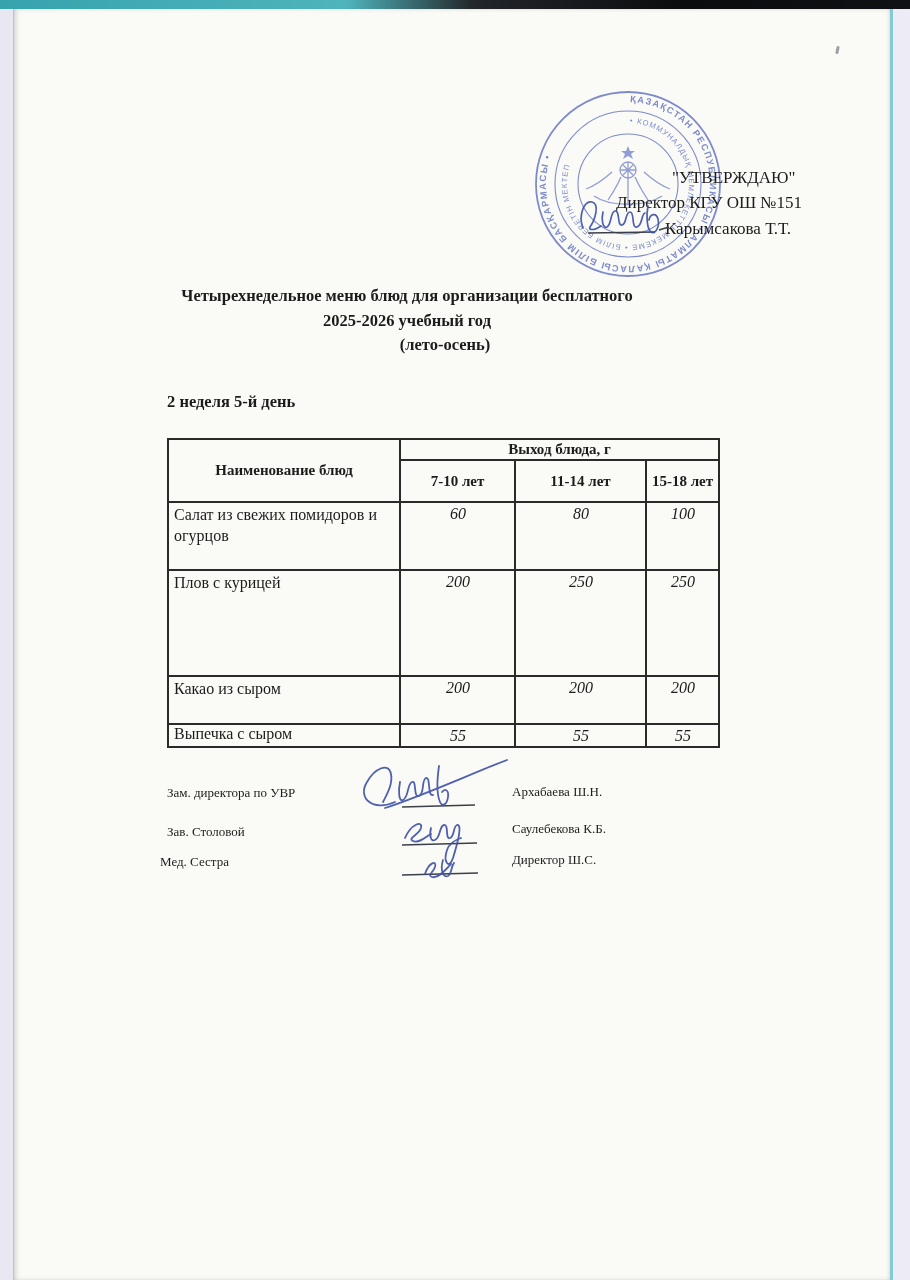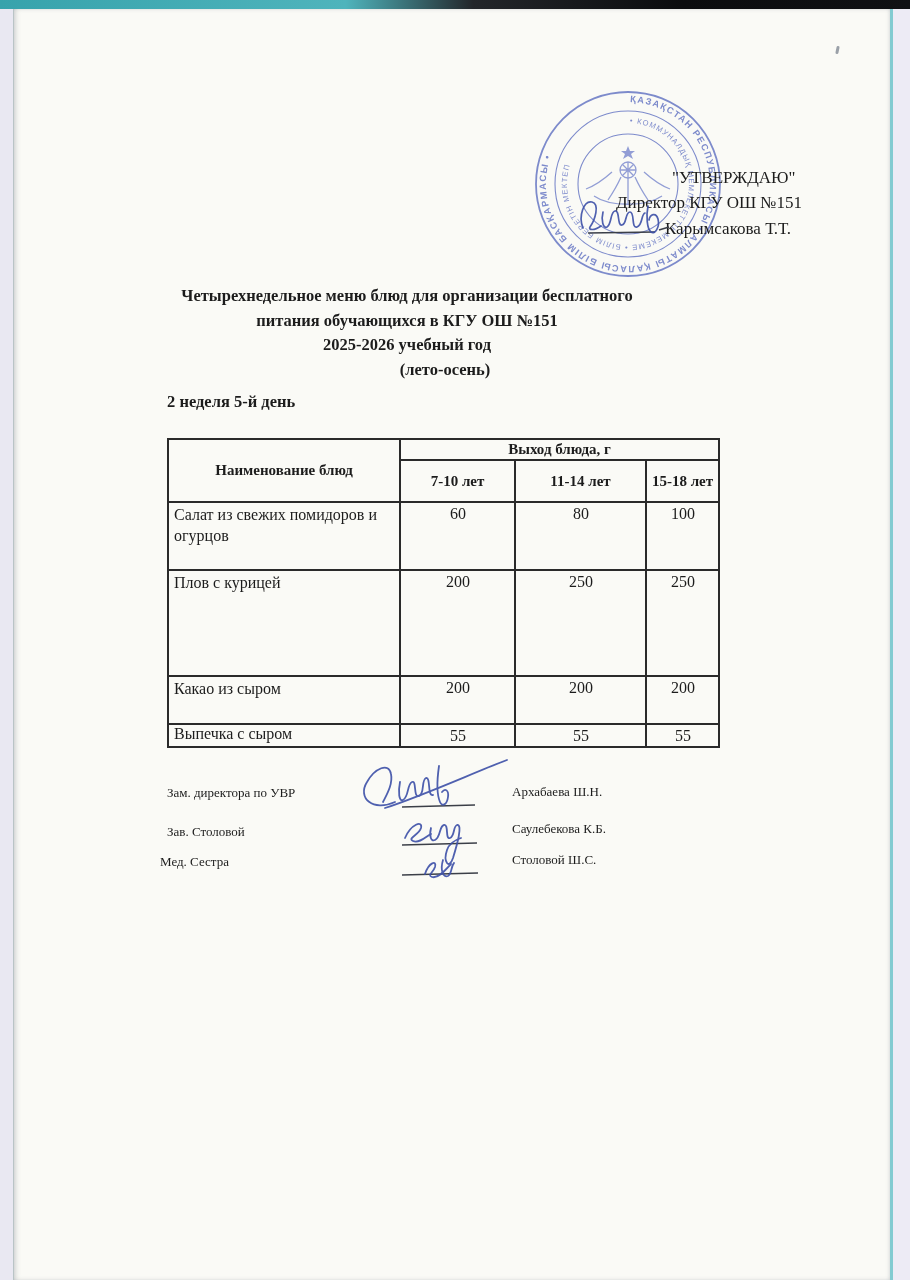--- a/index.html
+++ b/index.html
@@ -34,21 +34,21 @@
     border-collapse:collapse;table-layout:fixed;
     font-size:16px;
   }
   table.menu td,table.menu th{
     border:2px solid #2a2a2a;
     padding:1px 4px 0 5px;
     vertical-align:top;
     overflow:hidden;
   }
   table.menu th{font-size:15px;font-weight:bold;vertical-align:middle;padding:0 2px;}
-  table.menu .num{text-align:center;padding-top:2px;}
+  table.menu .num{text-align:center;padding-top:2px;font-style:italic;}
   table.menu .dish{text-align:left;line-height:21px;}
   tr.hdr-group th{height:19px;}
   tr.hdr-ages th{height:40px;}
   tr.row-0 td{height:64px;border-radius:13px;}
   tr.row-1 td{height:102px;border-radius:7px;}
   tr.row-2 td{height:44px;}
   tr.row-3 td{height:19px;}
   tr.row-3 td.dish{line-height:18px;padding-top:0;}
   .sig-role,.sig-name{font-size:13px;line-height:20px;white-space:nowrap;}
   .speck{position:absolute;width:3px;height:8px;background:#9aa0a8;border-radius:2px;transform:rotate(12deg);}
@@ -102,21 +102,20 @@
     <path d="M 84,42 L 94,39" stroke="#3b3f48" stroke-width="1.4" fill="none"></path>
     <g stroke="#3d50a8" stroke-width="1.7" fill="none" stroke-linecap="round" opacity="0.9">
       <path d="M 8,40 C 3,28 9,12 17,14 C 25,16 20,32 15,39 C 13,42 19,43 26,38"></path>
       <path d="M 28,24 C 26,32 28,41 32,39 C 37,36 35,24 40,23 C 45,22 42,38 47,37 C 52,36 50,24 55,24 C 60,24 56,41 62,39 C 68,37 66,26 70,25"></path>
       <path d="M 73,18 C 71,28 72,41 76,44 C 80,47 85,39 83,31 C 81,24 75,26 74,32"></path>
     </g>
   </svg>
 
   <div class="abs" style="left:167px;top:284px;width:480px;">
     <div class="title-line">Четырехнедельное меню блюд для организации бесплатного</div>
-    <div class="title-line">питания обучающихся в КГУ ОШ №151</div>
     <div class="title-line">2025-2026 учебный год</div>
     <div class="title-line" style="margin-left:76px;">(лето-осень)</div>
   </div>
 
   <div class="abs week-label" style="left:167px;top:392px;">2 неделя 5-й день</div>
 
   <table class="menu abs" style="left:167px;top:438px;width:551px;">
     <colgroup>
       <col style="width:232px">
         <col style="width:115px">
@@ -159,21 +158,21 @@
       </tr>
     </tbody>
   </table>
 
   <div class="abs sig-role" style="left:167px;top:783px;">Зам. директора по УВР</div>
   <div class="abs sig-role" style="left:167px;top:822px;">Зав. Столовой</div>
   <div class="abs sig-role" style="left:160px;top:852px;">Мед. Сестра</div>
 
   <div class="abs sig-name" style="left:512px;top:782px;">Архабаева Ш.Н.</div>
   <div class="abs sig-name" style="left:512px;top:819px;">Саулебекова К.Б.</div>
-  <div class="abs sig-name" style="left:512px;top:850px;">Столовой Ш.С.</div>
+  <div class="abs sig-name" style="left:512px;top:850px;">Директор Ш.С.</div>
 
   <svg class="abs" style="left:355px;top:750px;" width="170" height="135" viewBox="0 0 170 135">
     <g stroke="#3b3f48" stroke-width="1.5" fill="none">
       <path d="M 47,57 L 120,55"></path>
       <path d="M 47,95 L 122,93"></path>
       <path d="M 47,125 L 123,123"></path>
     </g>
     <g stroke="#3d50a8" stroke-width="1.8" fill="none" stroke-linecap="round" opacity="0.9">
       <path d="M 40,52 C 18,62 2,48 12,32 C 20,18 34,12 36,24 C 38,34 32,44 28,52"></path>
       <path d="M 45,32 C 43,42 44,52 48,50 C 54,47 52,34 57,32 C 62,30 58,48 64,46 C 70,44 66,30 71,28 C 76,27 72,46 78,45"></path>

